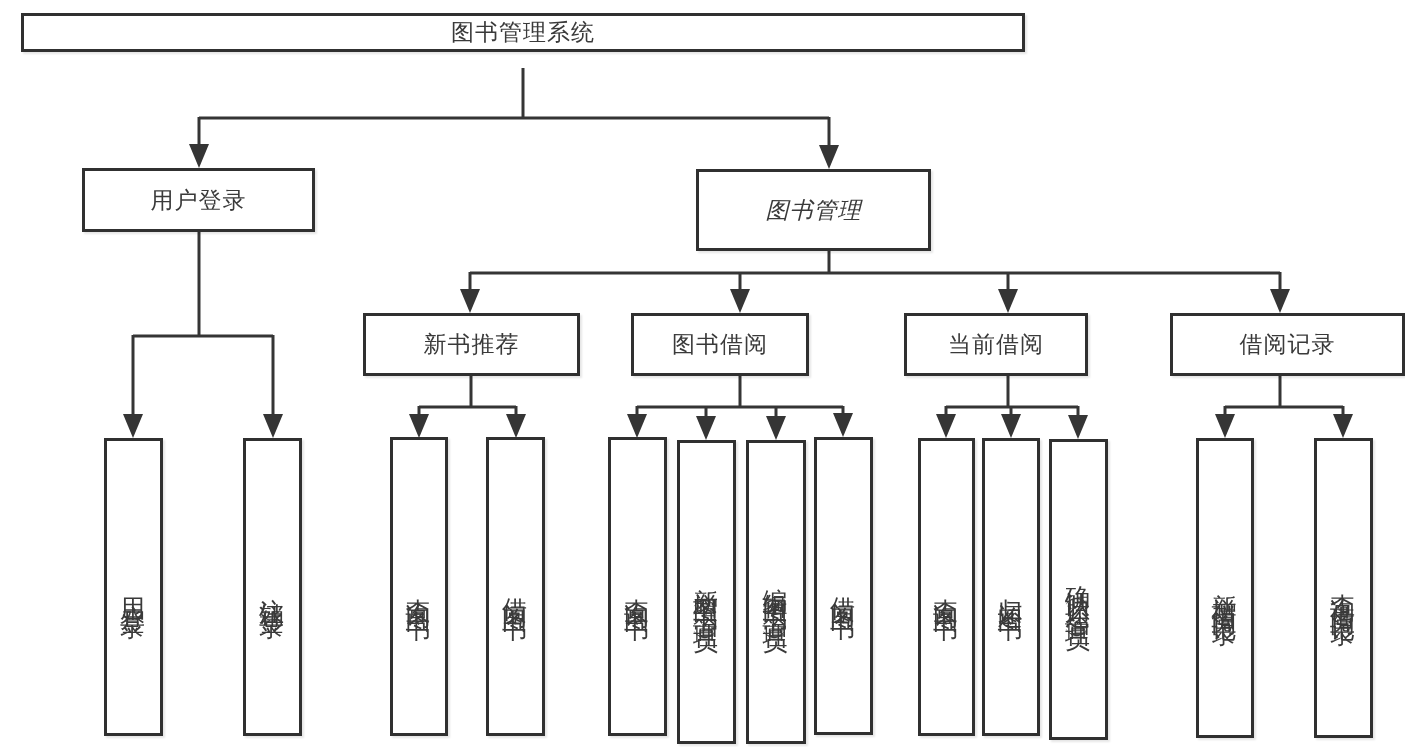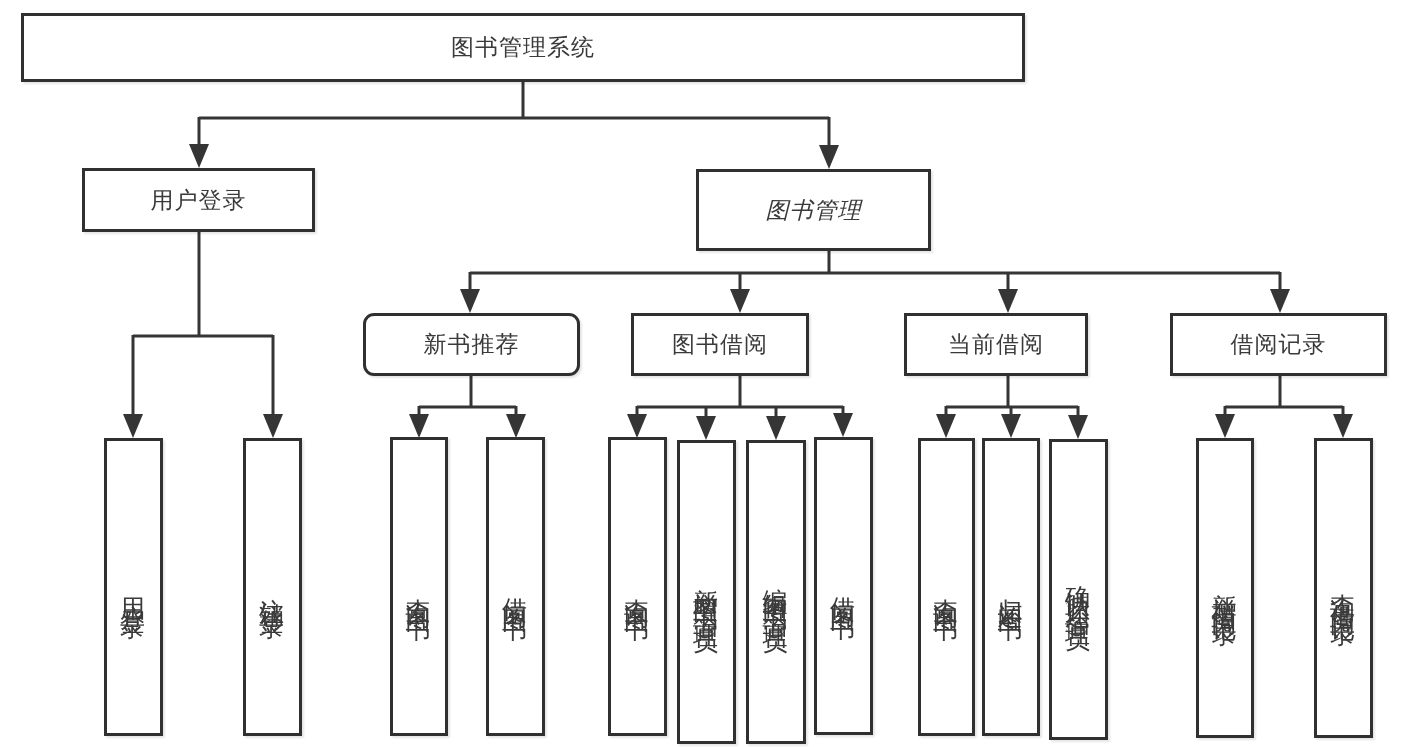--- a/index.html
+++ b/index.html
@@ -117,41 +117,41 @@
       <polygon points="766,416 786,416 776,440"></polygon>
       <polygon points="833,413 853,413 843,437"></polygon>
       <polygon points="936,414 956,414 946,438"></polygon>
       <polygon points="1001,414 1021,414 1011,438"></polygon>
       <polygon points="1068,415 1088,415 1078,439"></polygon>
       <polygon points="1215,414 1235,414 1225,438"></polygon>
       <polygon points="1333,414 1353,414 1343,438"></polygon>
     </g>
   </svg>
 
-  <div class="box" style="left:21px; top:13px; width:1004px; height:69px;">
+  <div class="box" style="left:21px; top:13px; width:1004px; height:39px;">
     <span class="hlabel">图书管理系统</span>
   </div>
 
   <div class="box" style="left:82px; top:168px; width:233px; height:64px;">
     <span class="hlabel">用户登录</span>
   </div>
   <div class="box" style="left:696px; top:169px; width:235px; height:82px;font-style:italic;">
     <span class="hlabel">图书管理</span>
   </div>
 
-  <div class="box" style="left:363px; top:313px; width:217px; height:63px;border-radius:11px;">
+  <div class="box" style="left:363px; top:313px; width:217px; height:63px;">
     <span class="hlabel">新书推荐</span>
   </div>
   <div class="box" style="left:631px; top:313px; width:178px; height:63px;">
     <span class="hlabel">图书借阅</span>
   </div>
   <div class="box" style="left:904px; top:313px; width:184px; height:63px;">
     <span class="hlabel">当前借阅</span>
   </div>
-  <div class="box" style="left:1170px; top:313px; width:217px; height:63px;text-align:right;">
+  <div class="box" style="left:1170px; top:313px; width:235px; height:63px;text-align:right;">
     <span class="hlabel">借阅记录</span>
   </div>
 
   <div class="box vbox" style="left:104px; top:438px; width:59px; height:298px;">
     <span>用户登录</span>
   </div>
   <div class="box vbox" style="left:243px; top:438px; width:59px; height:298px;">
     <span>注销登录</span>
   </div>
 

